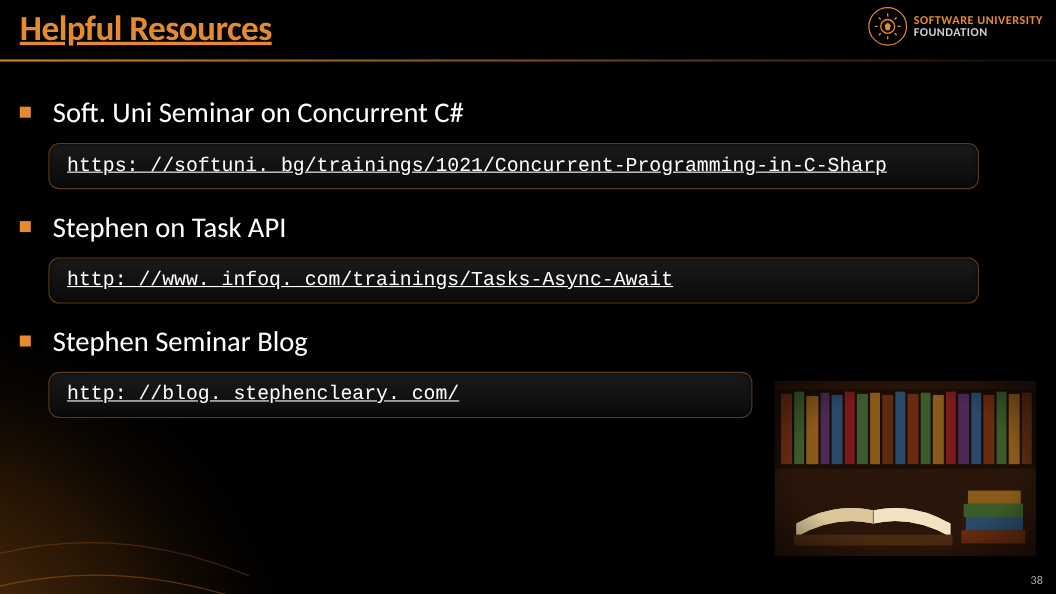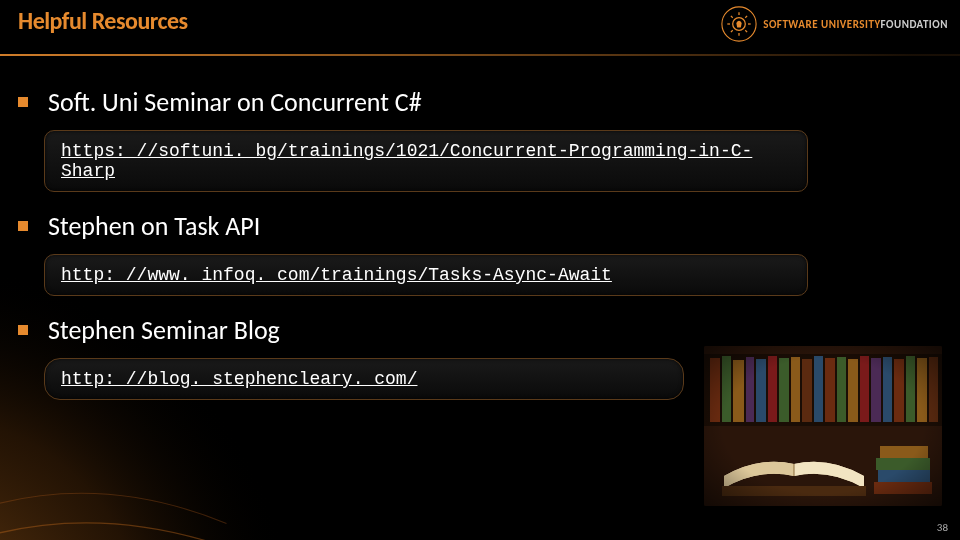--- a/index.html
+++ b/index.html
@@ -27,24 +27,25 @@
     bottom: -120px;
     width: 420px;
     height: 420px;
     pointer-events: none;
   }
 
   .title {
     position: absolute;
     top: 6px;
     left: 18px;
-    font-size: 24px;
+    font-size: 32px;
     font-weight: 700;
     color: #e68a2e;
     letter-spacing: -0.5px;
+    text-decoration: underline;
   }
 
   .underline {
     position: absolute;
     top: 54px;
     left: 0;
     right: 0;
     height: 2px;
     background: linear-gradient(to right, rgba(230,138,46,0.9) 0%, rgba(230,138,46,0.6) 40%, rgba(230,138,46,0.1) 95%);
   }
@@ -56,21 +57,21 @@
     display: flex;
     align-items: center;
     gap: 6px;
   }
   .logo-icon {
     width: 36px;
     height: 36px;
   }
   .logo-text {
     display: flex;
-    flex-direction: row;
+    flex-direction: column;
     line-height: 1.0;
     font-size: 11px;
     font-weight: 700;
     color: #ddd;
     letter-spacing: 0.5px;
   }
   .logo-text span:first-child { color:#e68a2e; }
   .logo-text span:nth-child(2) { color:#ccc; }
 
   .content {
@@ -100,24 +101,24 @@
     font-family: "Calibri", sans-serif;
   }
 
   .link-box {
     margin: 12px 0 18px 26px;
     border: 1px solid #5a3a1a;
     border-radius: 10px;
     background: linear-gradient(#1a1a1a, #0a0a0a);
     padding: 10px 16px;
     box-shadow: inset 0 0 4px rgba(0,0,0,0.8);
-    width: 764px;
+    width: 846px;
     box-sizing: border-box;
   }
-  .link-box.short { width: 878px; border-radius: 16px; }
+  .link-box.short { width: 878px; }
   .link-text {
     font-family: "Consolas", "Courier New", monospace;
     font-size: 18px;
     color: #fff;
     text-decoration: underline;
     user-select: text;
   }
 
   .books-image {
     position: absolute;

